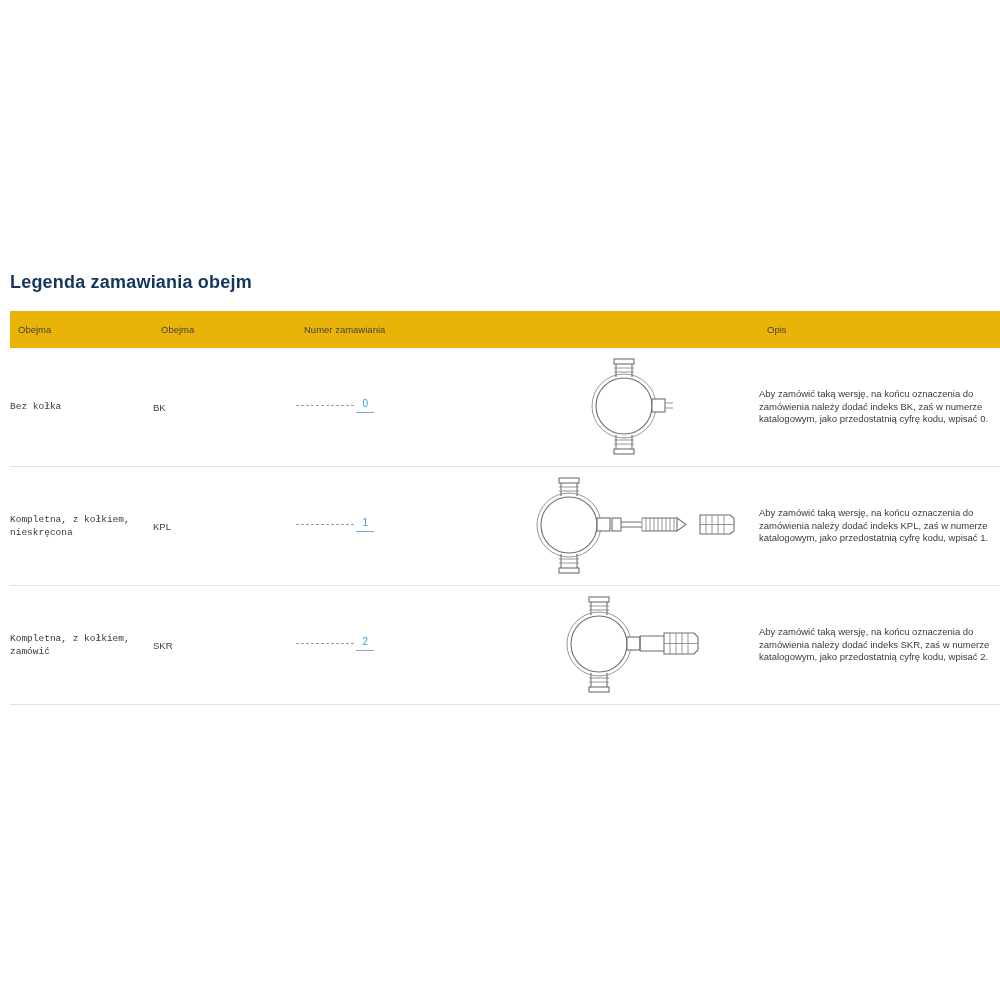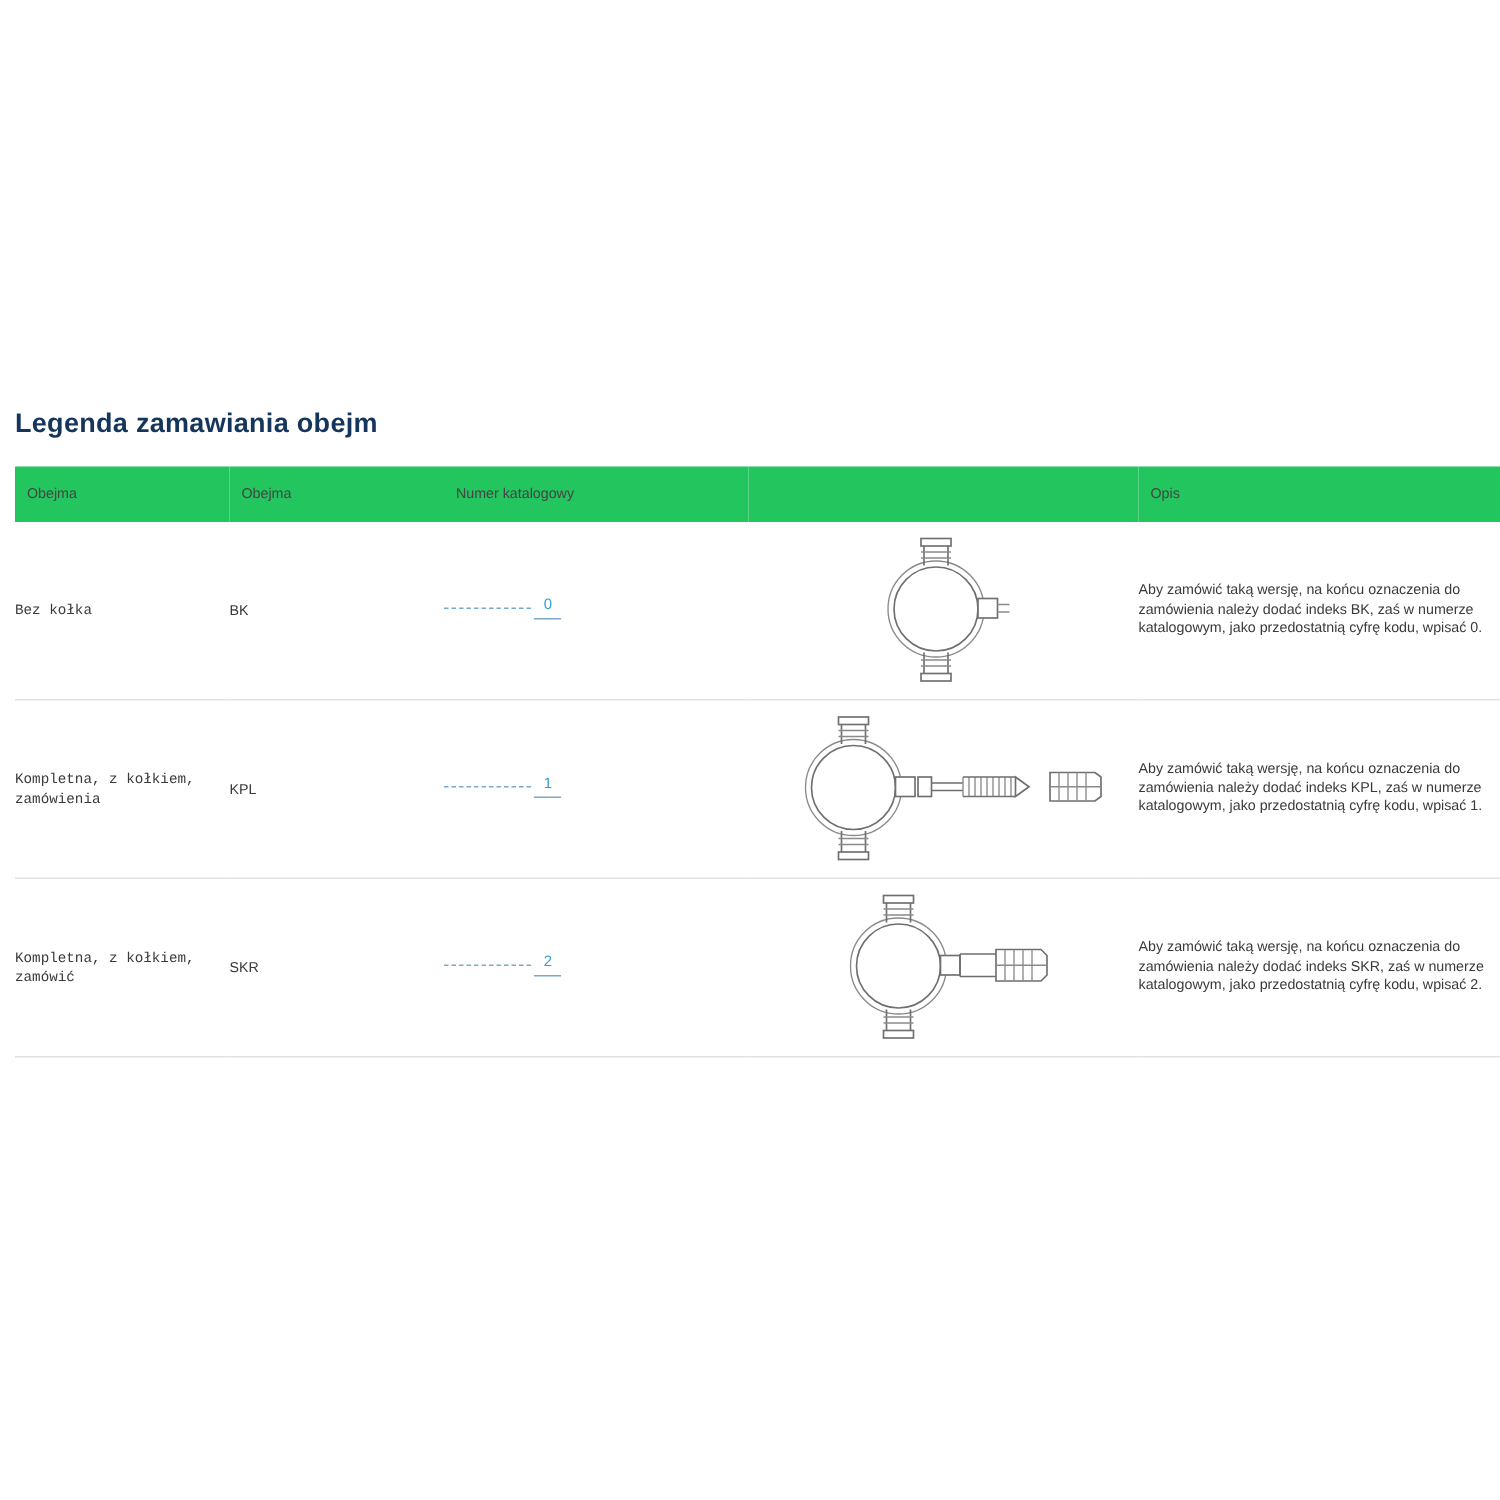--- a/index.html
+++ b/index.html
@@ -38,21 +38,21 @@
   }
 
   table.legend {
     width: 980px;
     margin-left: 10px;
     border-collapse: collapse;
     table-layout: fixed;
   }
 
   table.legend thead th {
-    background: #22c55e;
+    background: #eab308;
     font-size: 9.5px;
     font-weight: normal;
     color: #444444;
     text-align: left;
     padding: 13px 0 13px 0;
     vertical-align: middle;
     border: none;
   }
 
   th.col-obejma   { width: 135px; padding-left: 8px !important; }
@@ -137,21 +137,21 @@
 <div class="page">
   <div class="content">
 
     <h1 class="title">Legenda zamawiania obejm</h1>
 
     <table class="legend">
       <thead>
         <tr>
           <th class="col-obejma">Obejma</th>
           <th class="col-indeks">Obejma</th>
-          <th class="col-numer">Numer katalogowy</th>
+          <th class="col-numer">Numer zamawiania</th>
           <th class="col-rysunek"></th>
           <th class="col-opis">Opis</th>
         </tr>
       </thead>
       <tbody>
 
         <tr>
           <td class="cell-obejma">Bez kołka</td>
           <td class="cell-indeks">BK</td>
           <td class="cell-numer">
@@ -178,21 +178,21 @@
 
                 <rect x="83" y="48" width="13" height="13" class="obejma-fill"></rect>
                 <path class="obejma-thin" d="M96 52 L104 52 M96 57 L104 57"></path>
               </svg>
             </span>
           </td>
           <td class="cell-opis">Aby zamówić taką wersję, na końcu oznaczenia do zamówienia należy dodać indeks BK, zaś w numerze katalogowym, jako przedostatnią cyfrę kodu, wpisać 0.</td>
         </tr>
 
         <tr>
-          <td class="cell-obejma">Kompletna, z kołkiem, zamówienia</td>
+          <td class="cell-obejma">Kompletna, z kołkiem, nieskręcona</td>
           <td class="cell-indeks">KPL</td>
           <td class="cell-numer">
             <span class="catno">
               <span class="dashes"></span>
               <span class="digit">1</span>
               <span class="underline"></span>
             </span>
           </td>
           <td class="cell-drawing">
             <span class="drawing-wrap">

